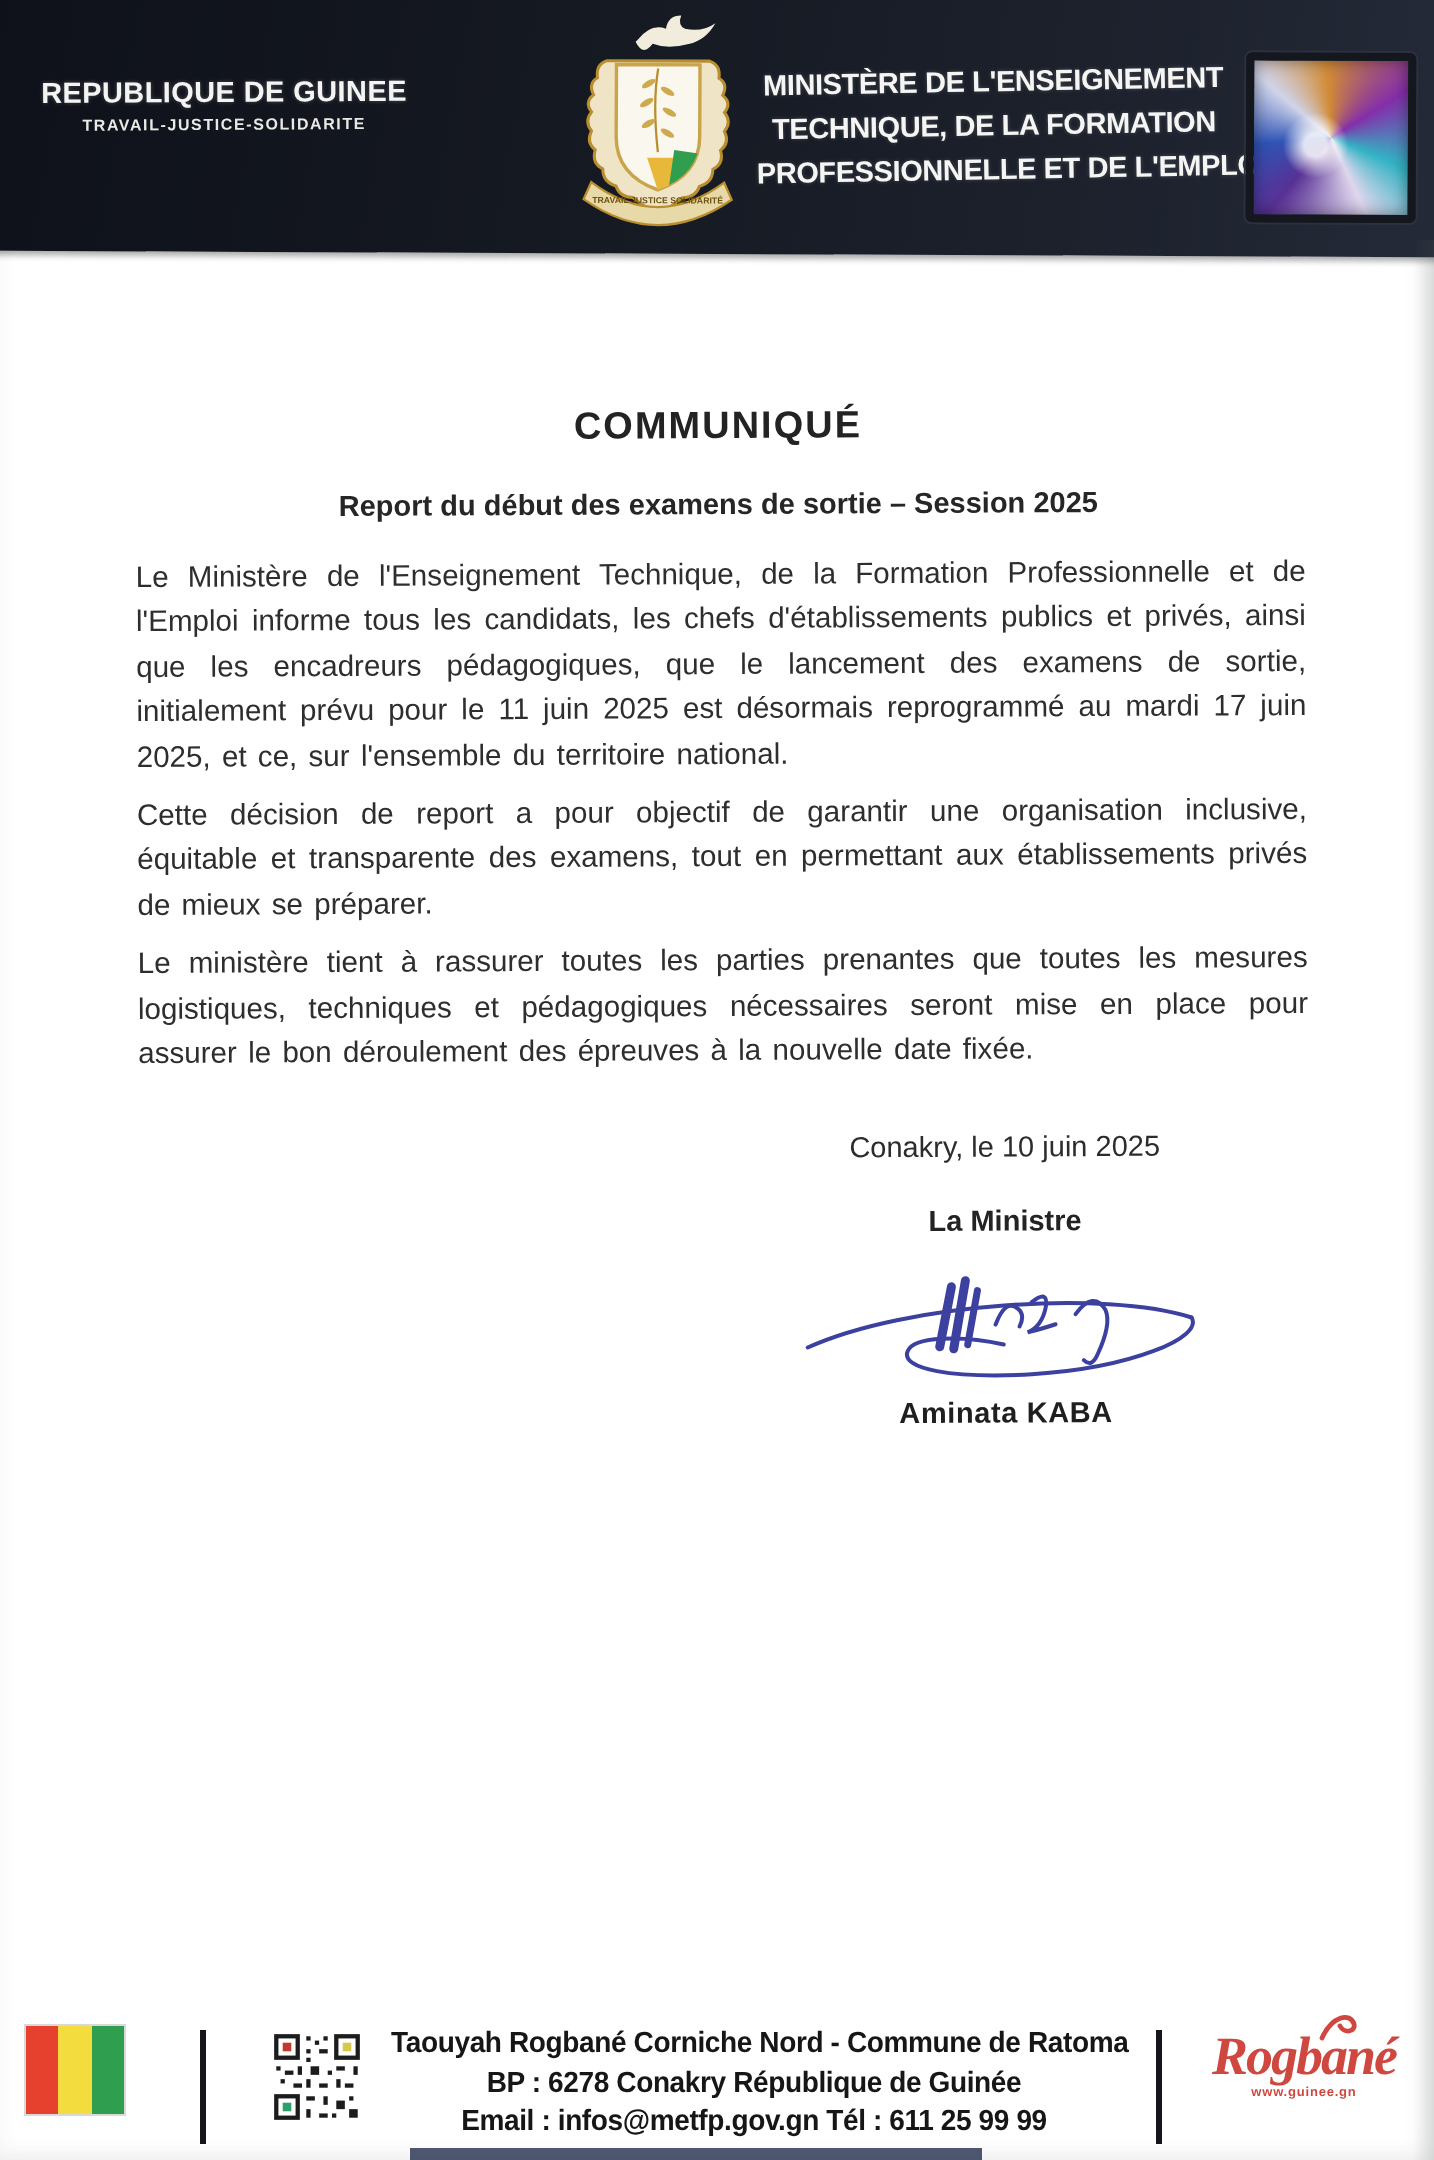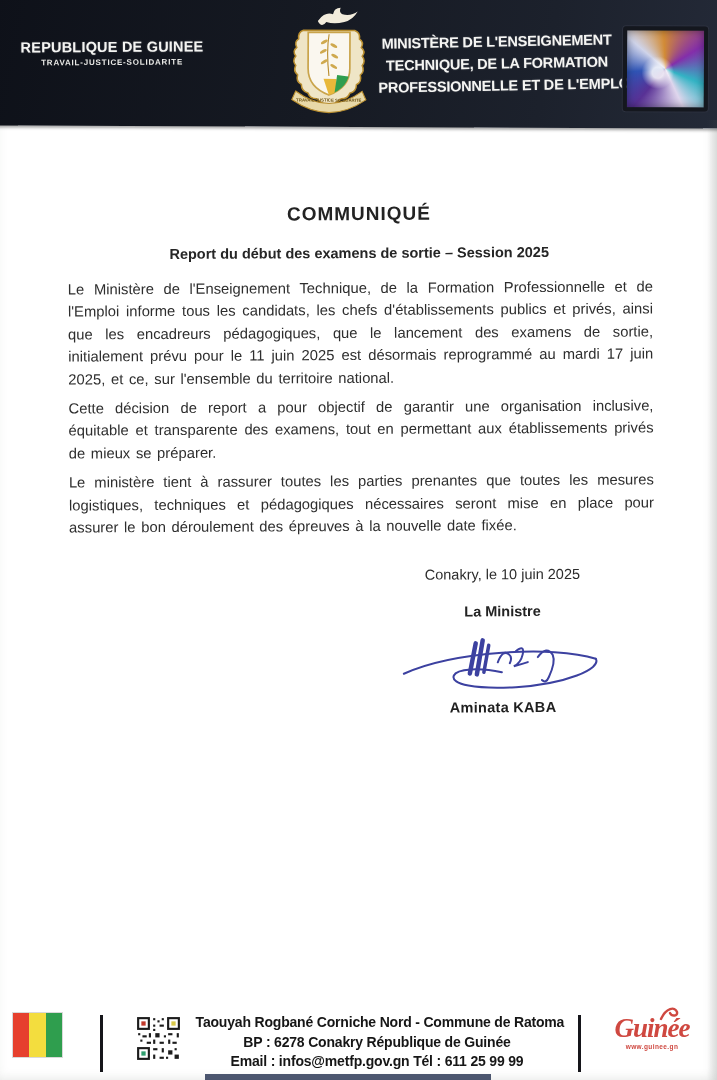--- a/index.html
+++ b/index.html
@@ -204,20 +204,20 @@
       <div>BP : 6278 Conakry République de Guinée</div>
       <div>Email : infos@metfp.gov.gn  Tél : 611 25 99 99</div>
     </div>
 
     <div class="fdiv fdiv2"></div>
 
     <div class="brand">
       <svg class="brand-flourish" width="22" height="16" viewBox="0 0 22 16">
         <path d="M2 14 C7 3 16 1 18 7 C19 11 13 12 11 8" fill="none" stroke="#cf4840" stroke-width="2.4" stroke-linecap="round"></path>
       </svg>
-      <div class="brand-name">Guinée</div>
+      <div class="brand-name">Rogbané</div>
       <div class="brand-url">www.guinee.gn</div>
     </div>
   </div>
 
   <div class="bottom-bar"></div>
   <div class="edge-tint"></div>
 </div>
 
 </body></html>

